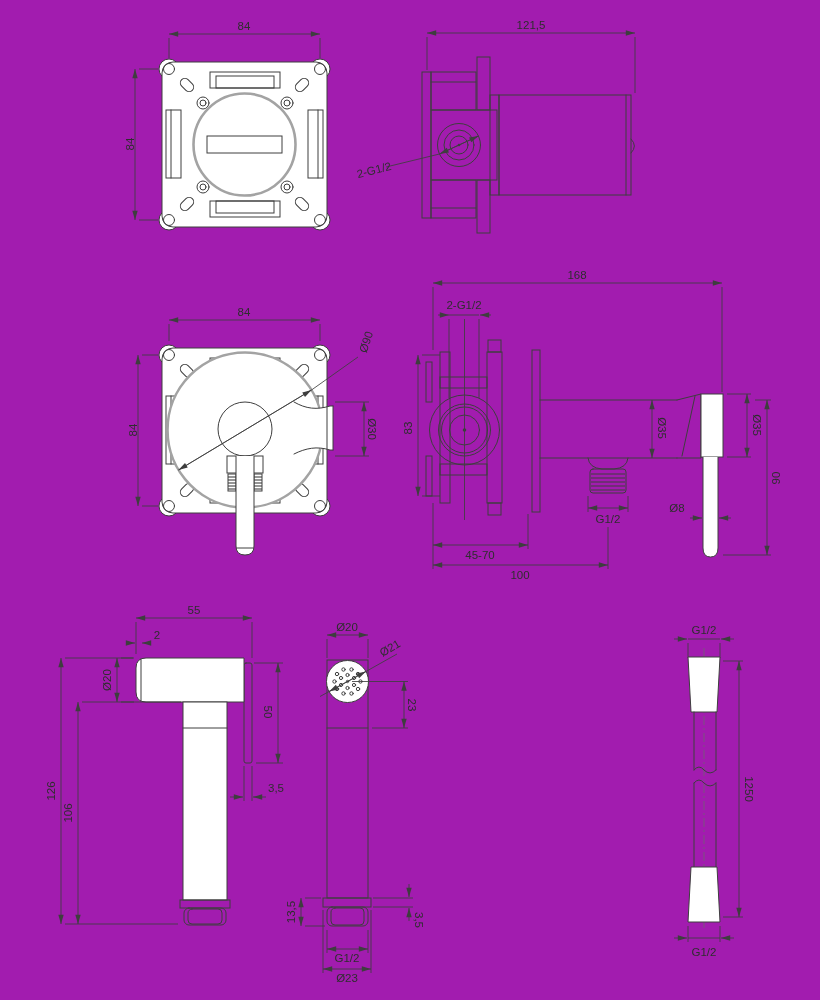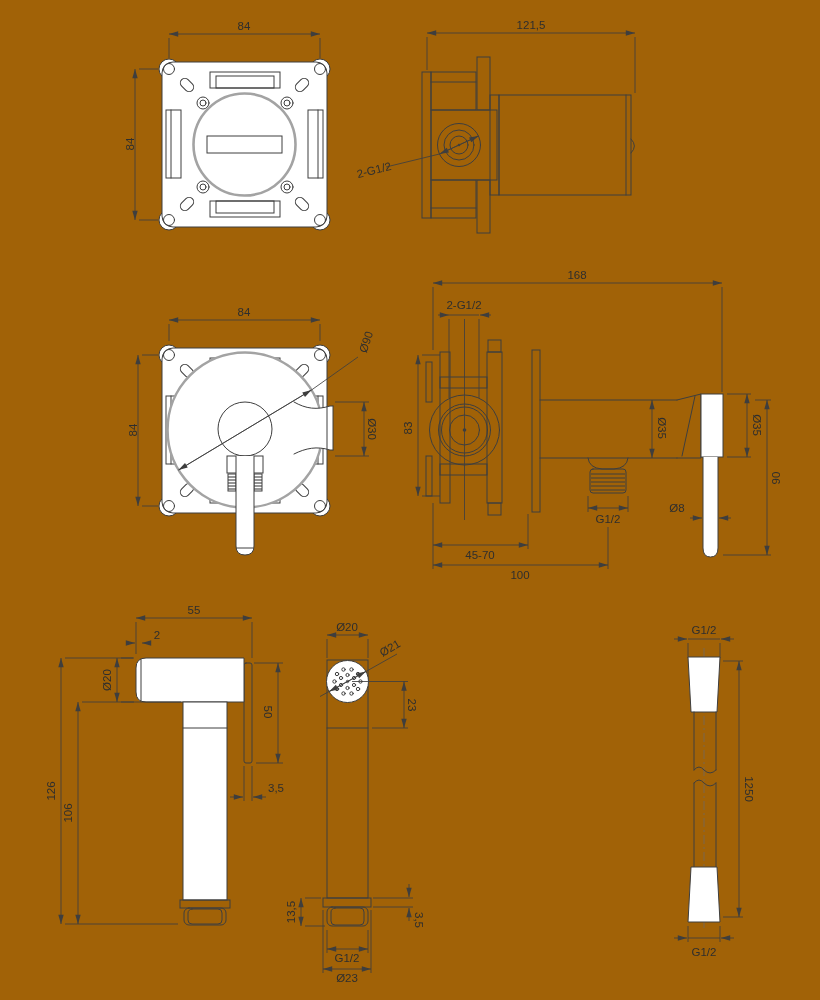--- a/index.html
+++ b/index.html
@@ -1,16 +1,16 @@
 <!DOCTYPE html>
 <html><head>
 <meta charset="utf-8">
 <style>
   html,body{margin:0;padding:0;background:#fff;}
-  .page{width:820px;height:1000px;background:#a16207;position:relative;overflow:hidden;}
+  .page{width:820px;height:1000px;background:#a21caf;position:relative;overflow:hidden;}
   svg{display:block;}
   svg text{font-family:"Liberation Sans",sans-serif;font-size:11.5px;fill:#2e2e2e;}
   text.h{text-anchor:middle;}
   text.v{text-anchor:middle;dominant-baseline:central;}
   .ln{stroke:#3e3e3e;stroke-width:1;fill:none;stroke-linecap:round;}
   .fw{stroke:#3e3e3e;stroke-width:1;fill:#ffffff;}
   .thk{stroke:#a3a3a3;stroke-width:2.6;fill:none;}
   .thkw{stroke:#a3a3a3;stroke-width:2.6;fill:#ffffff;}
   .dim{stroke:#3e3e3e;stroke-width:0.85;fill:none;}
   .cl{stroke:#6a6a6a;stroke-width:0.7;fill:none;stroke-dasharray:9 3 2 3;}

